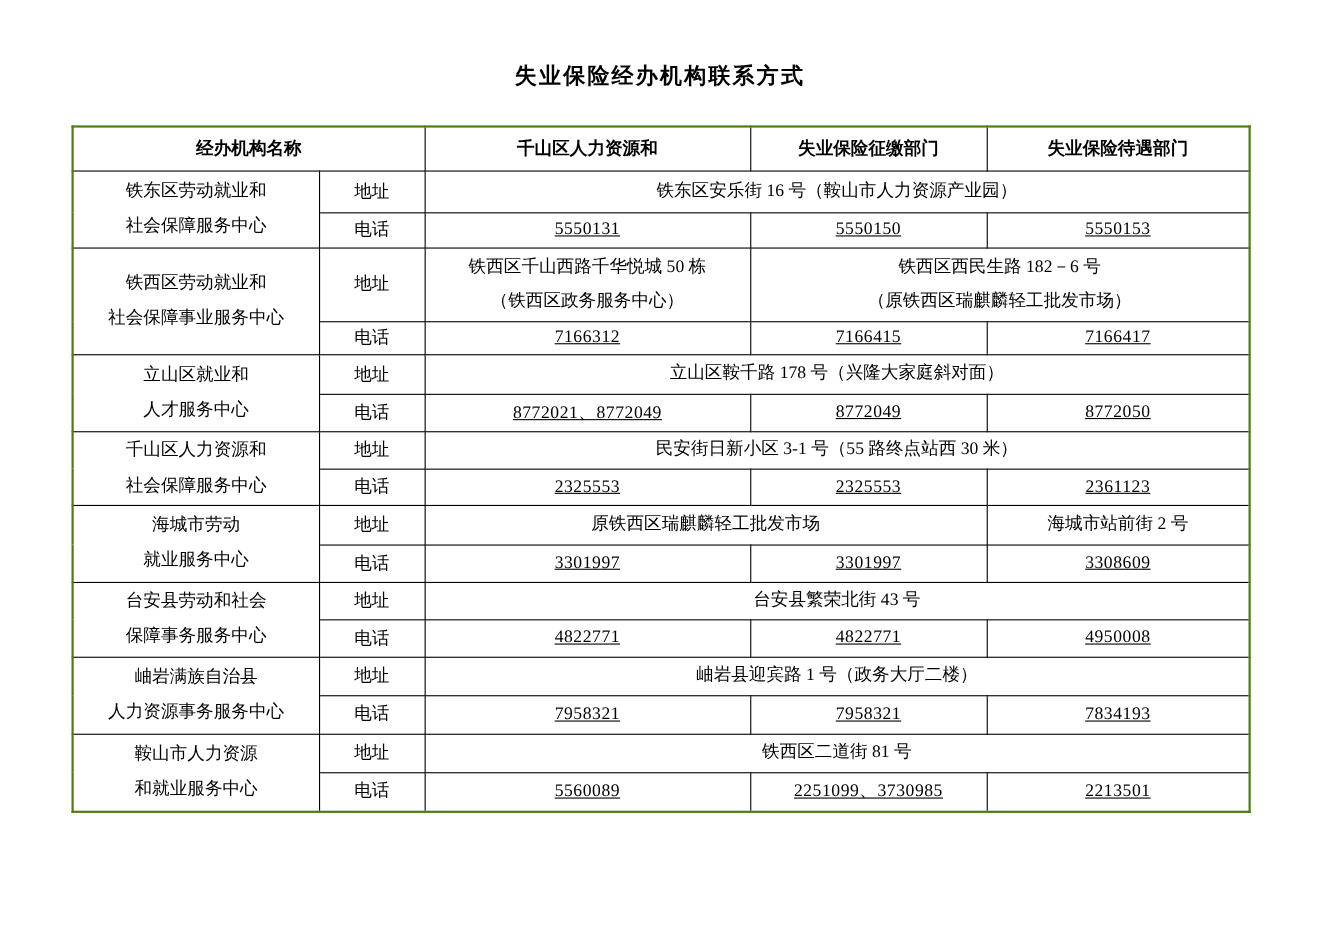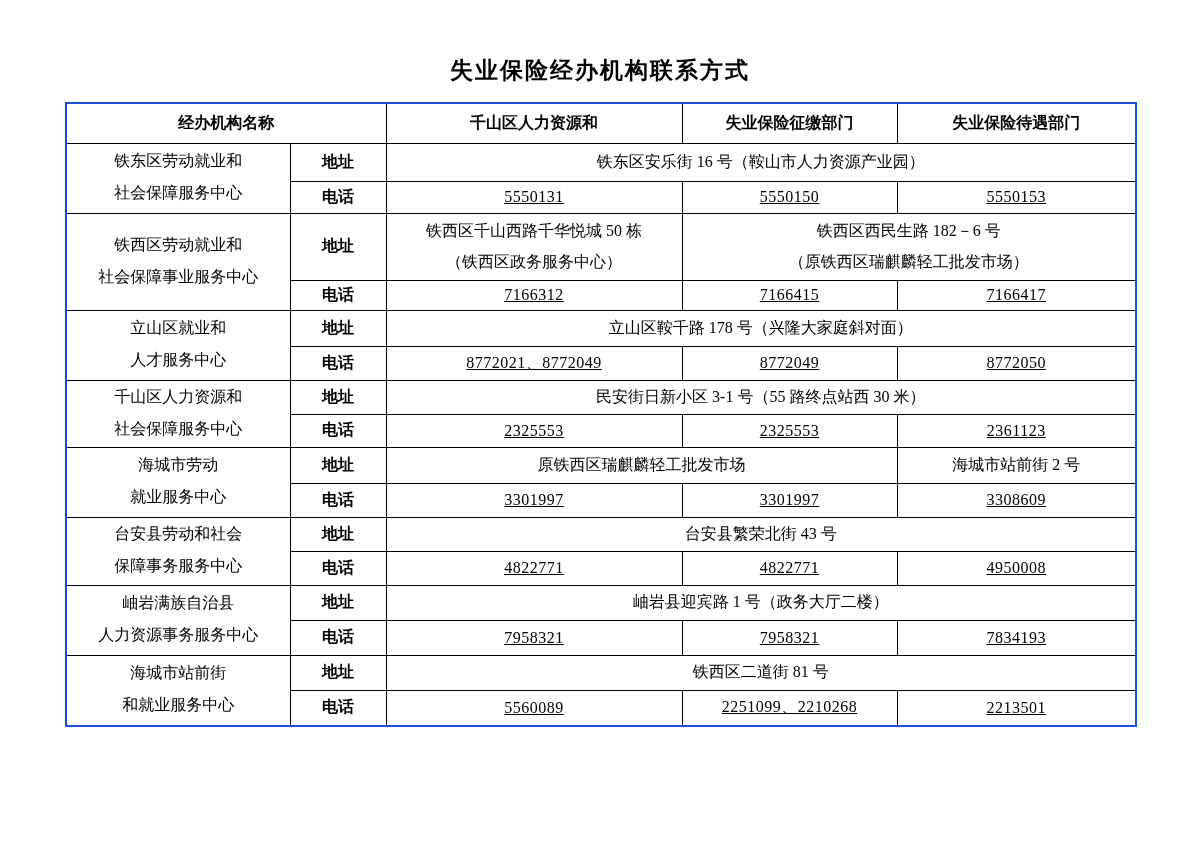--- a/index.html
+++ b/index.html
@@ -14,47 +14,47 @@
     overflow: hidden;
     font-family: "Liberation Serif", "DejaVu Serif", serif;
     color: #000000;
   }
   .page-title {
     position: absolute;
     top: 55px;
     left: 0;
     width: 100%;
     text-align: center;
-    font-size: 23px;
+    font-size: 20px;
     font-weight: bold;
     letter-spacing: 2px;
   }
   table.contact-table {
     position: absolute;
     left: 65px;
-    top: 102px;
+    top: 114px;
     border-collapse: collapse;
     table-layout: fixed;
-    border: 2px solid #1d4ed8;
+    border: 2px solid #4d7c0f;
     padding-left: 44px;
   }
   table.contact-table td {
     border: 1px solid #000000;
     text-align: center;
     vertical-align: middle;
     font-size: 16px;
     padding: 0 4px;
     overflow: hidden;
   }
   .c-head {
     font-weight: bold;
     font-size: 15px;
   }
   .c-label {
-    font-weight: bold;
+    font-weight: normal;
     font-size: 16px;
     margin-top: 32px;
   }
   .c-name {
     white-space: pre-line;
     line-height: 2.0;
     font-size: 16px;
     font-family: Liberation Mono, monospace;
   }
   .c-addr {
@@ -179,25 +179,25 @@
     <td class="c-addr" colspan="3">岫岩县迎宾路 1 号（政务大厅二楼）</td>
   </tr>
   <tr style="height:35px">
     <td class="c-label">电话</td>
     <td class="c-phone">7958321</td>
     <td class="c-phone">7958321</td>
     <td class="c-phone">7834193</td>
   </tr>
 
   <tr style="height:35px">
-    <td class="c-name" rowspan="2">海城市站前街
+    <td class="c-name" rowspan="2">鞍山市人力资源
 和就业服务中心</td>
     <td class="c-label">地址</td>
     <td class="c-addr" colspan="3">铁西区二道街 81 号</td>
   </tr>
   <tr style="height:36px">
     <td class="c-label">电话</td>
     <td class="c-phone">5560089</td>
-    <td class="c-phone">2251099、2210268</td>
+    <td class="c-phone">2251099、3730985</td>
     <td class="c-phone">2213501</td>
   </tr>
 </tbody>
   </table>
 
 </body></html>

